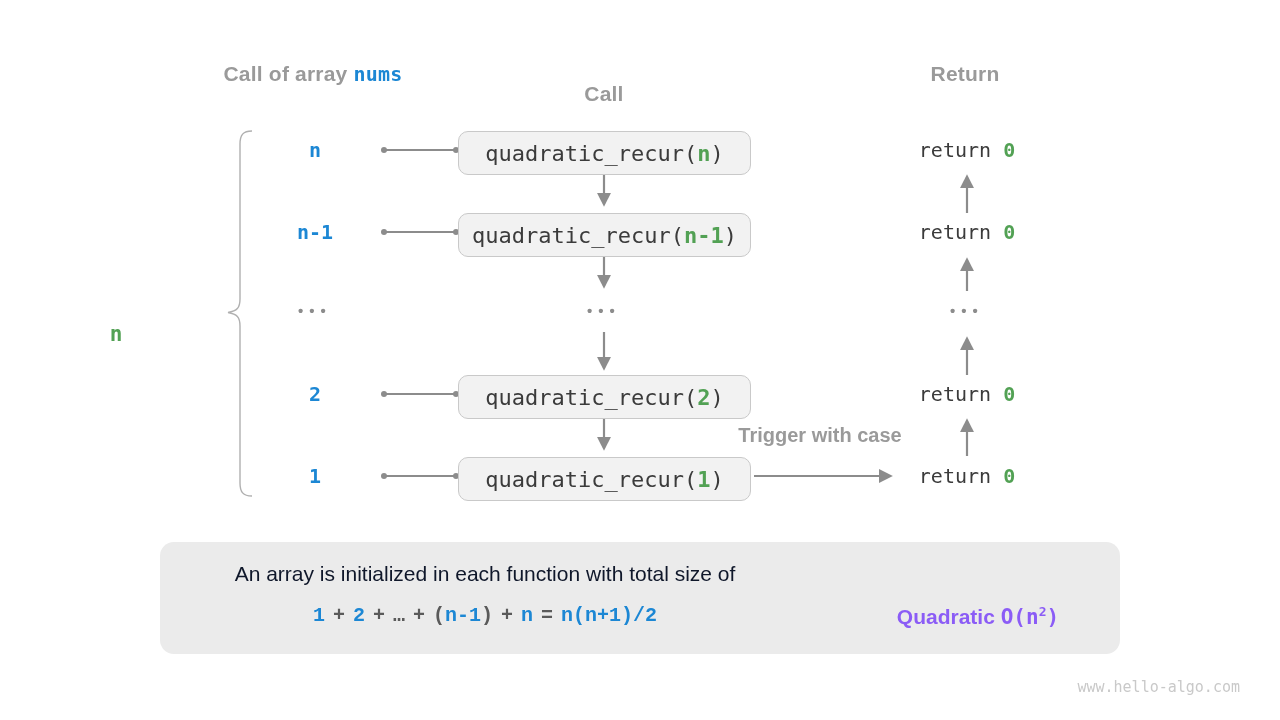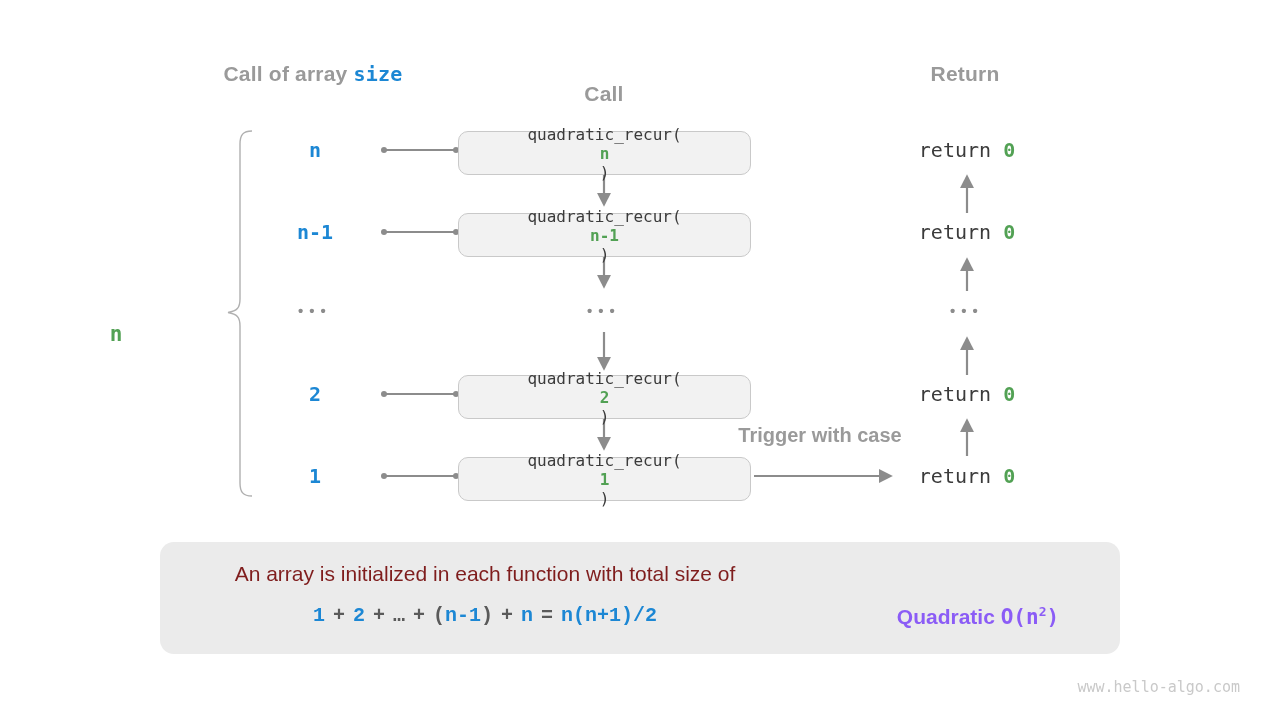--- a/index.html
+++ b/index.html
@@ -23,38 +23,37 @@
   .size-label{font-family:"DejaVu Sans Mono",monospace;font-weight:bold;font-size:20px;color:#1c87d4;}
 
   
   .dots{font-size:15px;font-weight:bold;color:#8c8c8c;letter-spacing:6px;}
 
   
   .call-box{
     left:458px;width:293px;height:44px;box-sizing:border-box;
     background:#f2f2f2;border:1.5px solid #c9c9c9;border-radius:10px;
     display:flex;align-items:center;justify-content:center;
-    font-family:"DejaVu Sans Mono",monospace;font-size:16px;color:#3b3b3b;
+    font-family:"DejaVu Sans Mono",monospace;font-size:22px;color:#3b3b3b;
     white-space:pre;
-    flex-direction:column;
   }
   .call-arg{color:#52a154;font-weight:bold;}
 
   
   .return-text{font-family:"DejaVu Sans Mono",monospace;font-size:20px;color:#3b3b3b;white-space:pre;}
   .return-zero{color:#52a154;font-weight:bold;}
 
   .trigger-label{font-weight:bold;font-size:20px;color:#9a9a9a;}
 
   
   .summary-panel{
     left:160px;top:542px;width:960px;height:112px;
     background:#ebebeb;border-radius:14px;
   }
-  .summary-desc{font-size:21px;color:#7f1d1d;}
+  .summary-desc{font-size:21px;color:#0f172a;}
   .formula{font-family:Liberation Mono, monospace;font-weight:bold;font-size:20px;white-space:nowrap;}
   .ftok{margin:0 4px;}
   .ftok.blue{color:#1c87d4;}
   .ftok.dark{color:#5a5a5a;}
   .result-title{font-weight:bold;font-size:21px;color:#3b3b3b;}
   .result-value{font-weight:bold;font-size:21px;color:#8b5cf6;white-space:pre;}
   .result-o{font-family:"DejaVu Sans Mono",monospace;font-weight:bold;}
   .result-o sup{font-size:13px;}
 
   .footer-url{font-family:"DejaVu Sans Mono",monospace;font-size:15px;color:#c9c9c9;}
@@ -101,21 +100,21 @@
       <line x1="967" y1="291" x2="967" y2="260" marker-end="url(#arrow)"></line>
       <line x1="967" y1="375" x2="967" y2="339" marker-end="url(#arrow)"></line>
       <line x1="967" y1="456" x2="967" y2="421" marker-end="url(#arrow)"></line>
     </g>
 
     <line x1="754" y1="476" x2="890" y2="476" stroke="#8c8c8c" stroke-width="2.2" marker-end="url(#arrow)"></line>
 
     <polygon points="806,594 824,594 824,586 842,600 824,614 824,606 806,606" fill="#c5c5c5"></polygon>
   </svg>
 
-  <div class="abs col-header center" style="left:163px;top:62px;width:300px;"><span>Call of array </span><span class="hdr-code">size</span></div>
+  <div class="abs col-header center" style="left:163px;top:62px;width:300px;"><span>Call of array </span><span class="hdr-code">nums</span></div>
   <div class="abs col-header center" style="left:504px;top:62px;width:200px;margin-top:20px;">Call</div>
   <div class="abs col-header center" style="left:865px;top:62px;width:200px;">Return</div>
 
   <div class="abs recursion-n center" style="left:16px;top:322px;width:200px;">n</div>
 
   <div class="abs size-label center" style="left:245px;top:138px;width:140px;">n</div>
   <div class="abs call-box" style="top:131px;"><span>quadratic_recur(</span><span class="call-arg">n</span><span>)</span></div>
   <div class="abs return-text center" style="left:867px;top:138px;width:200px;"><span>return </span><span class="return-zero">0</span></div>
 
   <div class="abs size-label center" style="left:245px;top:220px;width:140px;">n-1</div>

